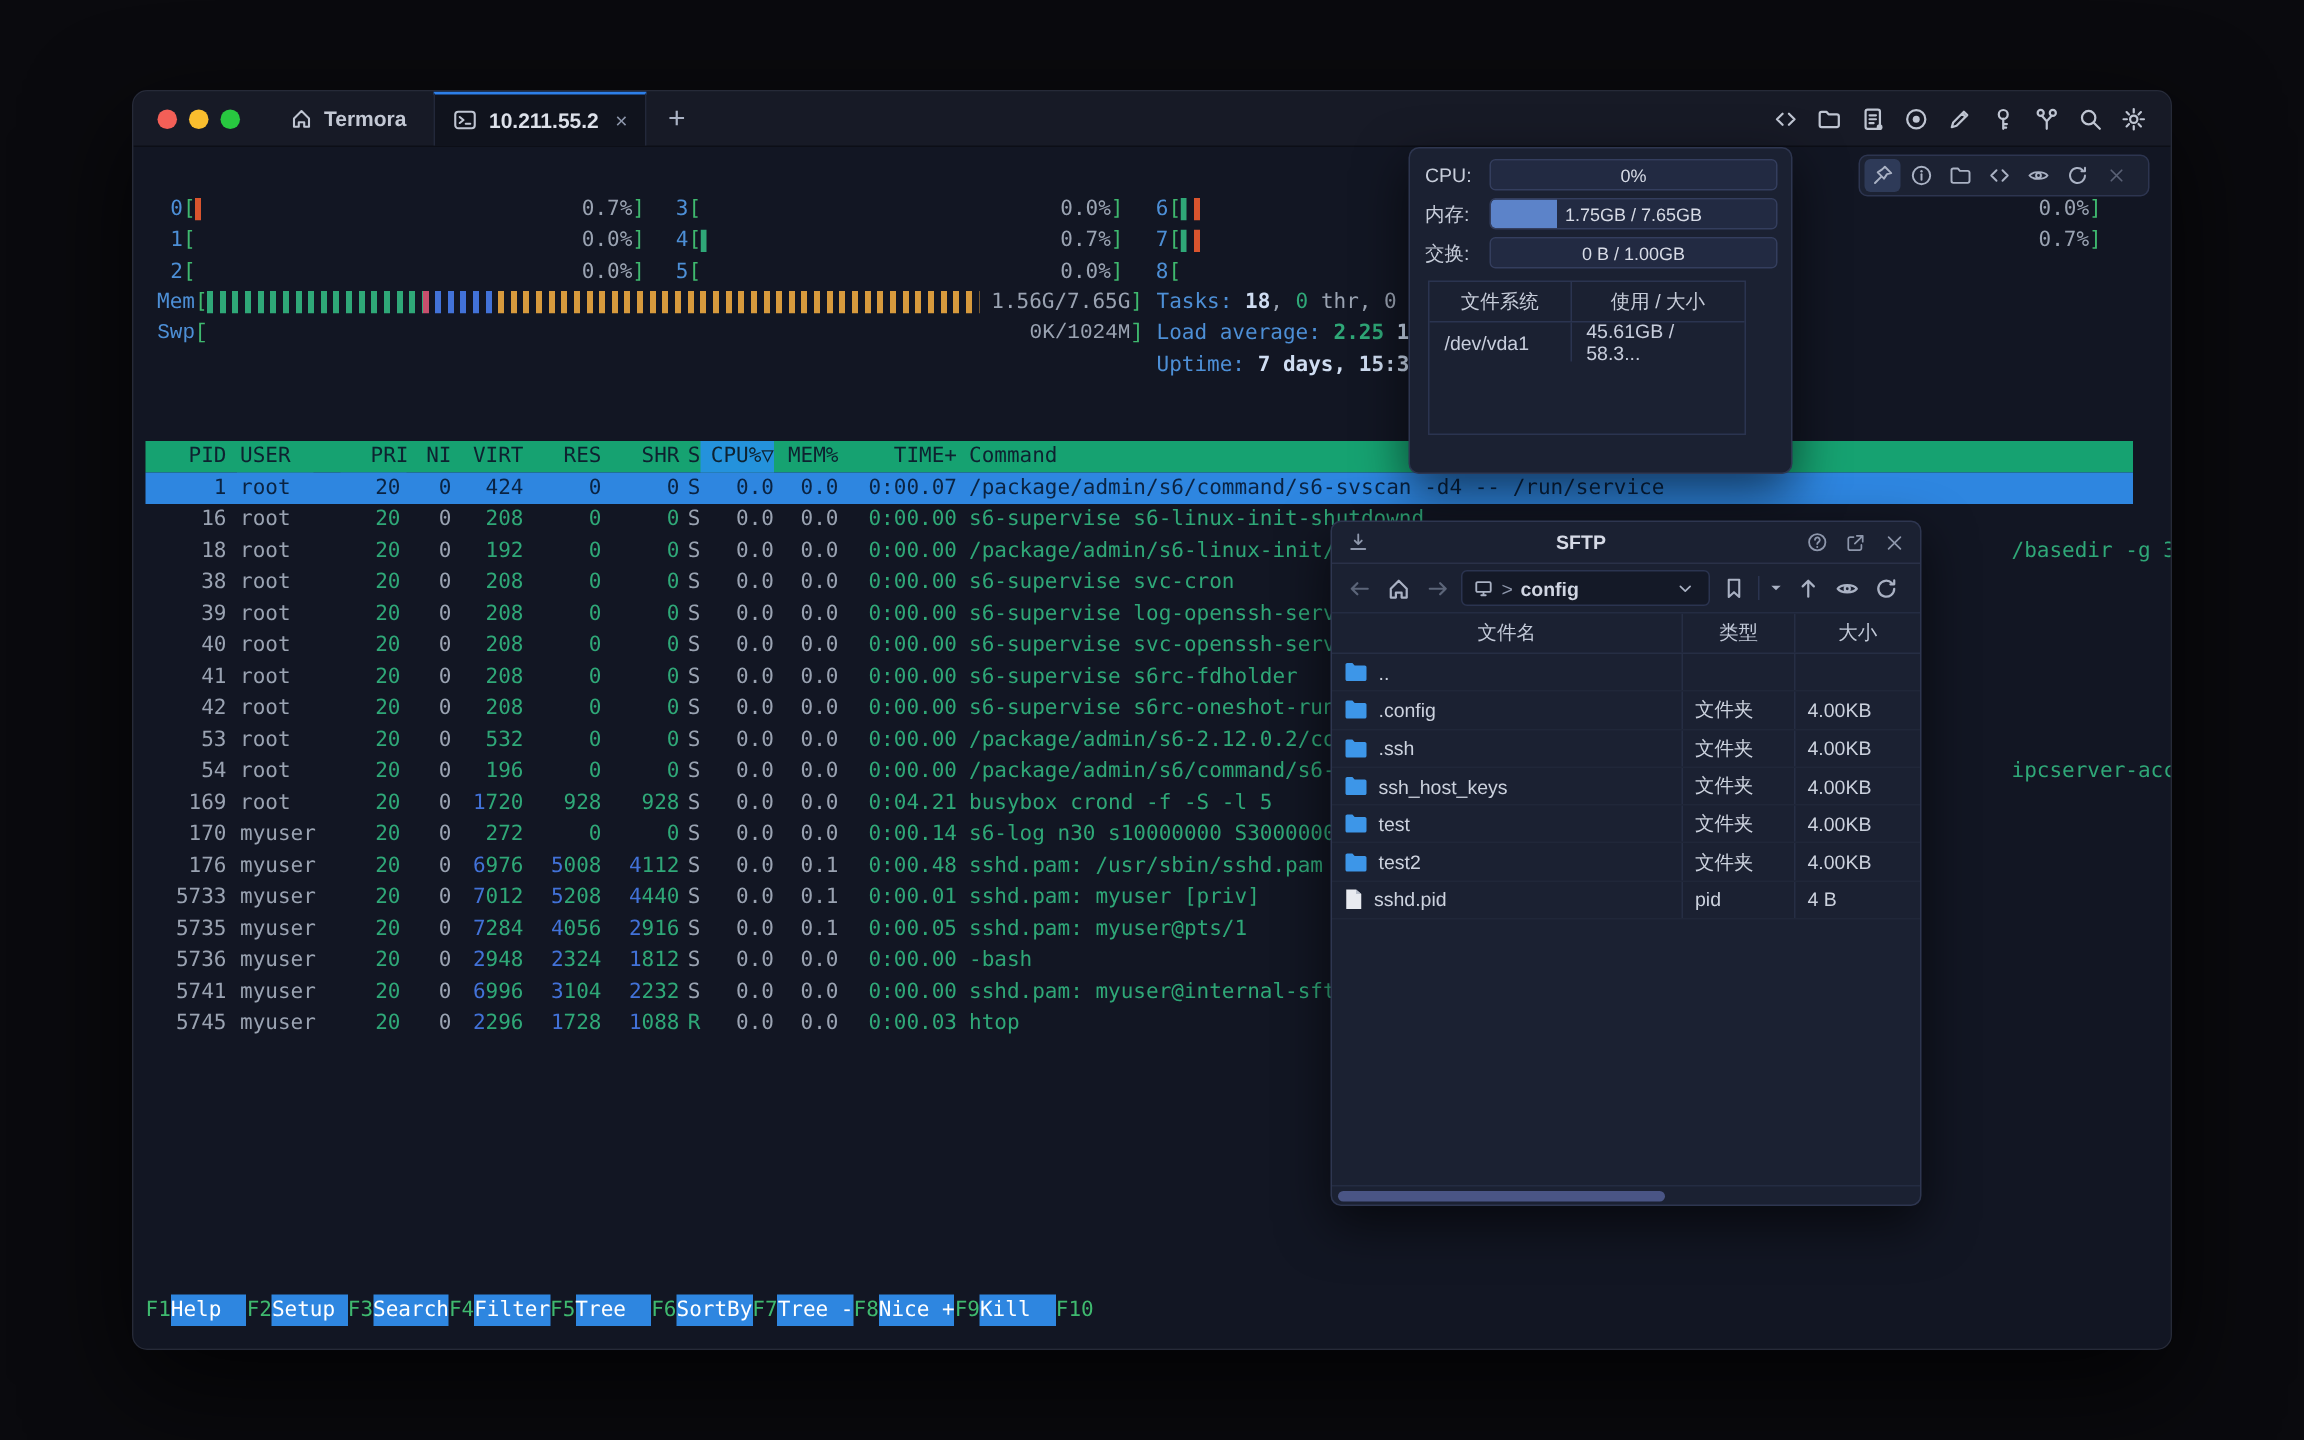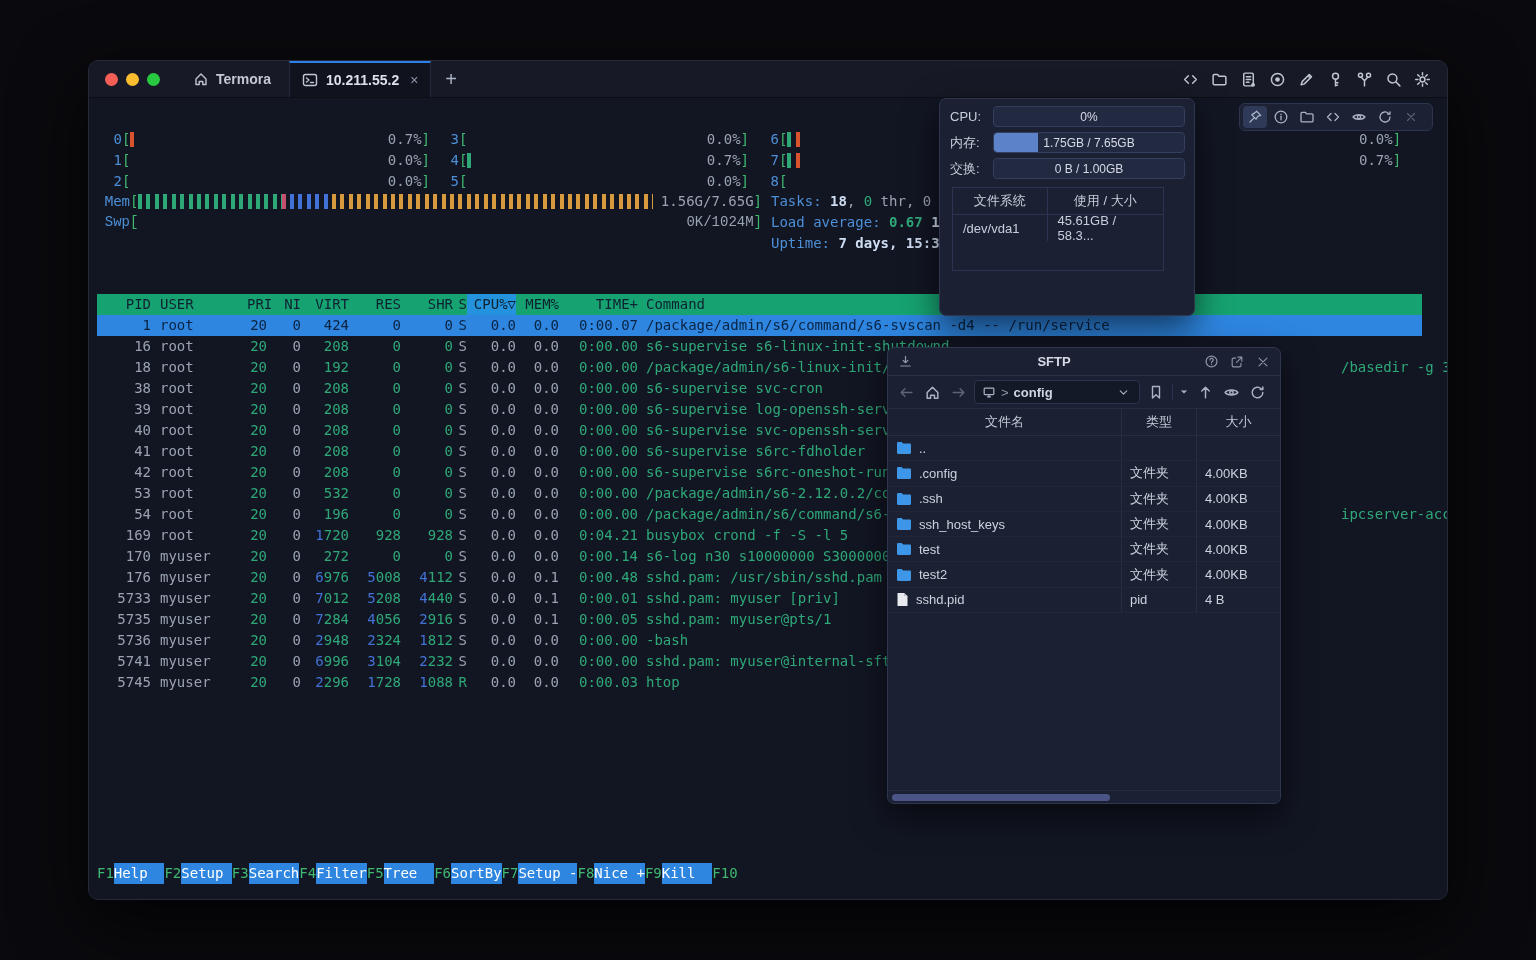--- a/index.html
+++ b/index.html
@@ -66,21 +66,21 @@
   .pticon{width:18px;height:18px;display:inline-flex;align-items:center;justify-content:center;margin-left:8px}
   .pticon svg{stroke:#8d96ab;fill:none;stroke-width:1.3;stroke-linecap:round;stroke-linejoin:round}
   .sysinfo{left:850px;top:37px;width:256px;height:218px;z-index:5}
   .sysbody{padding:8px 10px 0 10px}
   .statrow{display:flex;align-items:center;margin-bottom:7px;height:19px}
   .statrow .lb{width:44px;color:#c7cdda}
   .bar{flex:1;height:19px;background:#222a42;border:1px solid #3842621;outline:1px solid #343e5e;
        border-radius:3px;position:relative;display:flex;align-items:center;justify-content:center;overflow:hidden}
   .bar .fill{position:absolute;left:0;top:0;bottom:0;background:#5c83c9;border-radius:3px 0 0 3px}
   .bar .bv{position:relative;color:#d7dbe6;font-size:12px}
-  .fstable{margin:9px 20px 0 2px;border:1px solid #2b3450;height:84px}
+  .fstable{margin:9px 20px 0 2px;border:1px solid #2b3450;height:103px}
   .fsrow{display:flex;border-bottom:1px solid #2b3450}
   .fsrow:last-child{border-bottom:none}
   .fsc{padding:4px 10px;height:26px;display:flex;align-items:center}
   .fsc.c1{width:45%;border-right:1px solid #2b3450}
   .fsc.c2{flex:1}
   .fshead .fsc{justify-content:center;color:#c7cdda}
   
   .minibar{position:absolute;left:1150px;top:42px;width:194px;height:28px;z-index:6;
      background:#1c2233;border:1px solid #2d3550;border-radius:6px;display:flex;align-items:center;padding:0 3px;gap:2px}
   .mico{width:24px;height:22px;display:flex;align-items:center;justify-content:center;border-radius:4px}
@@ -207,21 +207,21 @@
         <div class="meter abs" style="left: 345px; top: 73px; width: 315px;"><span class="mlabel" style="width:25px">5</span><span class="brk">[</span><span class="mbar"></span><span class="pct">0.0%</span><span class="brk">]</span></div>
         <div class="meter abs" style="left: 665px; top: 31px; width: 315px;"><span class="mlabel" style="width:25px">6</span><span class="brk">[</span><span class="mbar"><span class="cb" style="background:#2fa878"></span><span class="cb" style="background:#d9542e"></span></span><span class="pct">0.0%</span><span class="brk">]</span></div>
         <div class="meter abs" style="left: 665px; top: 52px; width: 315px;"><span class="mlabel" style="width:25px">7</span><span class="brk">[</span><span class="mbar"><span class="cb" style="background:#2fa878"></span><span class="cb" style="background:#d9542e"></span></span><span class="pct">0.7%</span><span class="brk">]</span></div>
         <div class="meter abs" style="left: 665px; top: 73px; width: 315px;"><span class="mlabel" style="width:25px">8</span><span class="brk">[</span><span class="mbar"></span><span class="pct">0.0%</span><span class="brk">]</span></div>
       </div>
     <div id="memswp">
         <div class="meter abs" style="left: 8px; top: 93px; width: 665px;"><span class="mlabel" style="width:33px">Mem</span><span class="brk">[</span><span class="mbar"><span class="seg" style="width:143.3px;background:repeating-linear-gradient(90deg,#2fa878 0 4px,transparent 4px 8.43px)"></span><span class="seg" style="width:8.4px;background:repeating-linear-gradient(90deg,#c74f6d 0 4px,transparent 4px 8.43px)"></span><span class="seg" style="width:42.1px;background:repeating-linear-gradient(90deg,#4272d8 0 4px,transparent 4px 8.43px)"></span><span class="seg" style="width:320.3px;background:repeating-linear-gradient(90deg,#d79a3d 0 4px,transparent 4px 8.43px)"></span></span><span class="pct">1.56G/7.65G</span><span class="brk">]</span></div>
         <div class="meter abs" style="left: 8px; top: 114px; width: 665px; font-family: Liberation Mono, monospace;"><span class="mlabel" style="width:33px">Swp</span><span class="brk">[</span><span class="mbar"></span><span class="pct">0K/1024M</span><span class="brk">]</span></div>
       </div>
     <div class="tline" id="tasksline" style="left:682px;top:93px"><span class="b">Tasks: </span><span class="br">18</span><span class="gy">, </span><span class="g">0</span><span class="gy"> thr, 0 k</span></div>
-    <div class="tline" id="loadline" style="left:682px;top:114px"><span class="b">Load average: </span><span class="gb">0.67 </span><span class="br">1</span></div>
+    <div class="tline" id="loadline" style="left:682px;top:114px"><span class="b">Load average: </span><span class="gb">2.25 </span><span class="br">1</span></div>
     <div class="tline" id="uptimeline" style="left:682px;top:135px"><span class="b">Uptime: </span><span class="br">7 days, 15:30</span></div>
     <div id="edgefrags">
         <div class="abs" style="left: 1270px; top: 31px;"><span class="pct">0.0%</span><span class="brk">]</span></div>
         <div class="abs" style="left: 1270px; top: 52px;"><span class="pct">0.7%</span><span class="brk">]</span></div>
       </div>
 
     <div class="abs" style="left:8px;top:175px">
       <span class="htab main">Main</span><span class="htab io">I/O</span>
     </div>
 
@@ -235,21 +235,21 @@
         <span class="fchip">Setup</span>
         <span class="fk">F3</span>
         <span class="fchip">Search</span>
         <span class="fk">F4</span>
         <span class="fchip">Filter</span>
         <span class="fk">F5</span>
         <span class="fchip">Tree</span>
         <span class="fk">F6</span>
         <span class="fchip">SortBy</span>
         <span class="fk">F7</span>
-        <span class="fchip">Setup -</span>
+        <span class="fchip">Tree -</span>
         <span class="fk">F8</span>
         <span class="fchip">Nice +</span>
         <span class="fk">F9</span>
         <span class="fchip">Kill</span>
         <span class="fk">F10</span>
       </div>
   </div>
 
   <div class="panel sysinfo">
     <div class="sysbody" id="sysstats">

